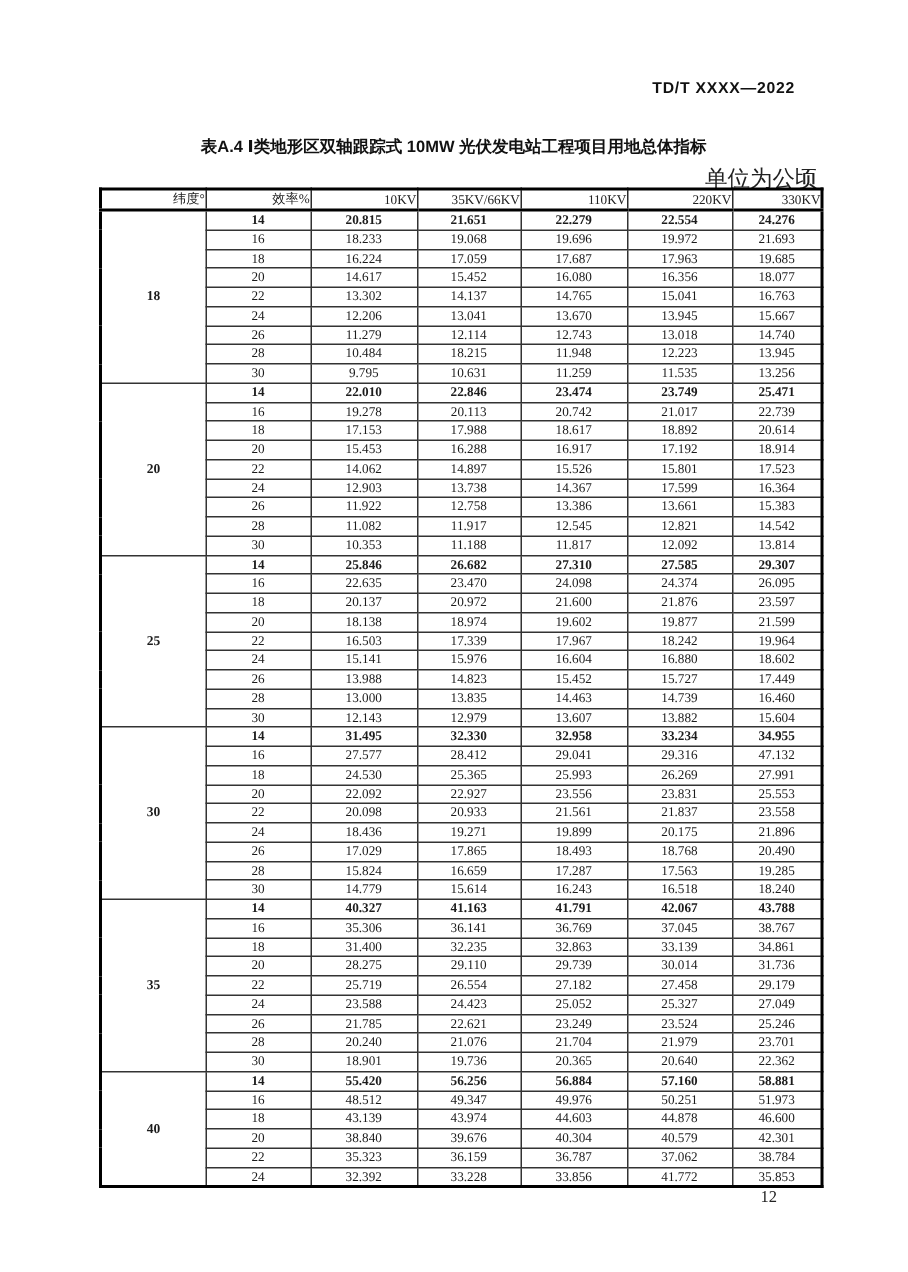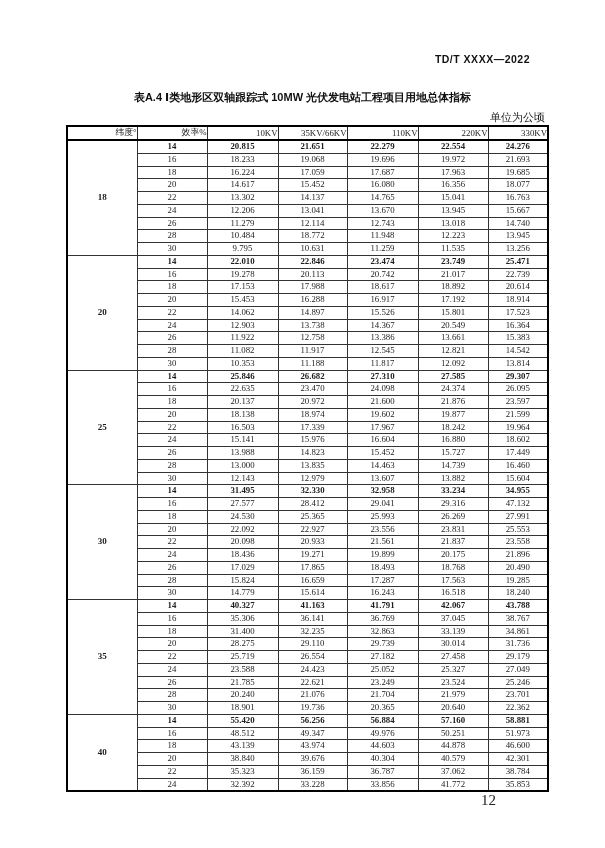--- a/index.html
+++ b/index.html
@@ -19,21 +19,21 @@
     color:#111;
   }
   .table-title {
     position:absolute; top:90px; left:0; width:605px;
     text-align:center;
     font-family:"Liberation Sans","DejaVu Sans",sans-serif;
     font-weight:bold; font-size:11px; color:#111;
   }
   .unit-note {
     position:absolute; top:110px; right:60px;
-    font-size:11px; color:#222;
+    font-size:15px; color:#222;
   }
   table.indicator {
     position:absolute; left:66px; top:125px;
     border-collapse:collapse;
     table-layout:fixed;
     border:2px solid #000;
   }
   table.indicator col.c-lat  { width:70px; }
   table.indicator col.c-eff  { width:70px; }
   table.indicator col.c-v1   { width:71px; }
@@ -56,22 +56,22 @@
     font-size:8.8px;
     text-align:center;
     vertical-align:middle;
     border:1px solid #333;
     color:#1c1c1c;
     white-space:nowrap;
   }
   table.indicator tr.group-start td { border-top:1.5px solid #000;font-weight:bold; }
   table.indicator td.lat-cell { font-size:9px; }
   .page-number {
-    position:absolute; top:792px; left:481px;
-    font-size:15px; color:#222;
+    position:absolute; top:792px; left:507px;
+    font-size:11px; color:#222;
   }
 </style>
 </head>
 <body>
 
 <div class="page">
 
   <div class="doc-code">TD/T XXXX—2022</div>
 
   <div class="table-title">表A.4 Ⅰ类地形区双轴跟踪式 10MW 光伏发电站工程项目用地总体指标</div>
@@ -153,21 +153,21 @@
           <td>26</td>
           <td>11.279</td>
           <td>12.114</td>
           <td>12.743</td>
           <td>13.018</td>
           <td>14.740</td>
         </tr>
         <tr>
           <td>28</td>
           <td>10.484</td>
-          <td>18.772</td>
+          <td>18.215</td>
           <td>11.948</td>
           <td>12.223</td>
           <td>13.945</td>
         </tr>
         <tr>
           <td>30</td>
           <td>9.795</td>
           <td>10.631</td>
           <td>11.259</td>
           <td>11.535</td>
@@ -212,21 +212,21 @@
           <td>14.897</td>
           <td>15.526</td>
           <td>15.801</td>
           <td>17.523</td>
         </tr>
         <tr>
           <td>24</td>
           <td>12.903</td>
           <td>13.738</td>
           <td>14.367</td>
-          <td>20.549</td>
+          <td>17.599</td>
           <td>16.364</td>
         </tr>
         <tr>
           <td>26</td>
           <td>11.922</td>
           <td>12.758</td>
           <td>13.386</td>
           <td>13.661</td>
           <td>15.383</td>
         </tr>

